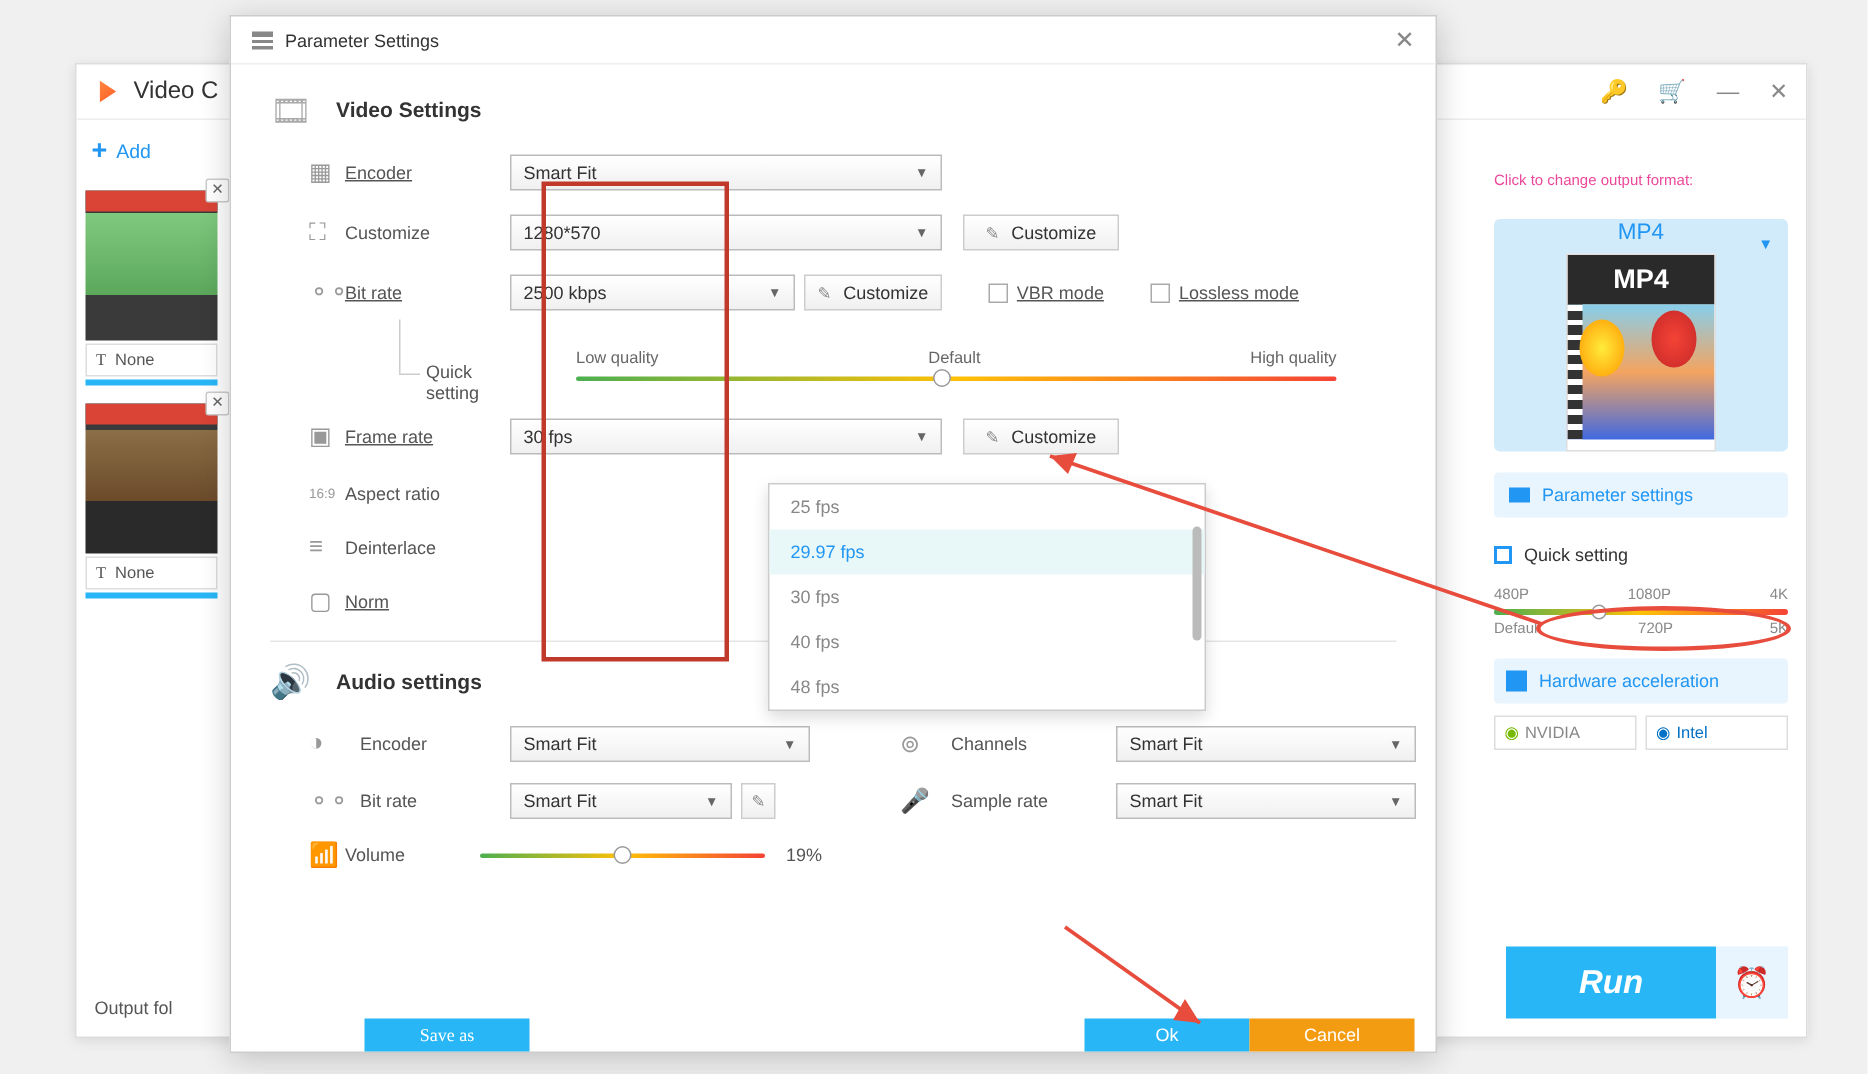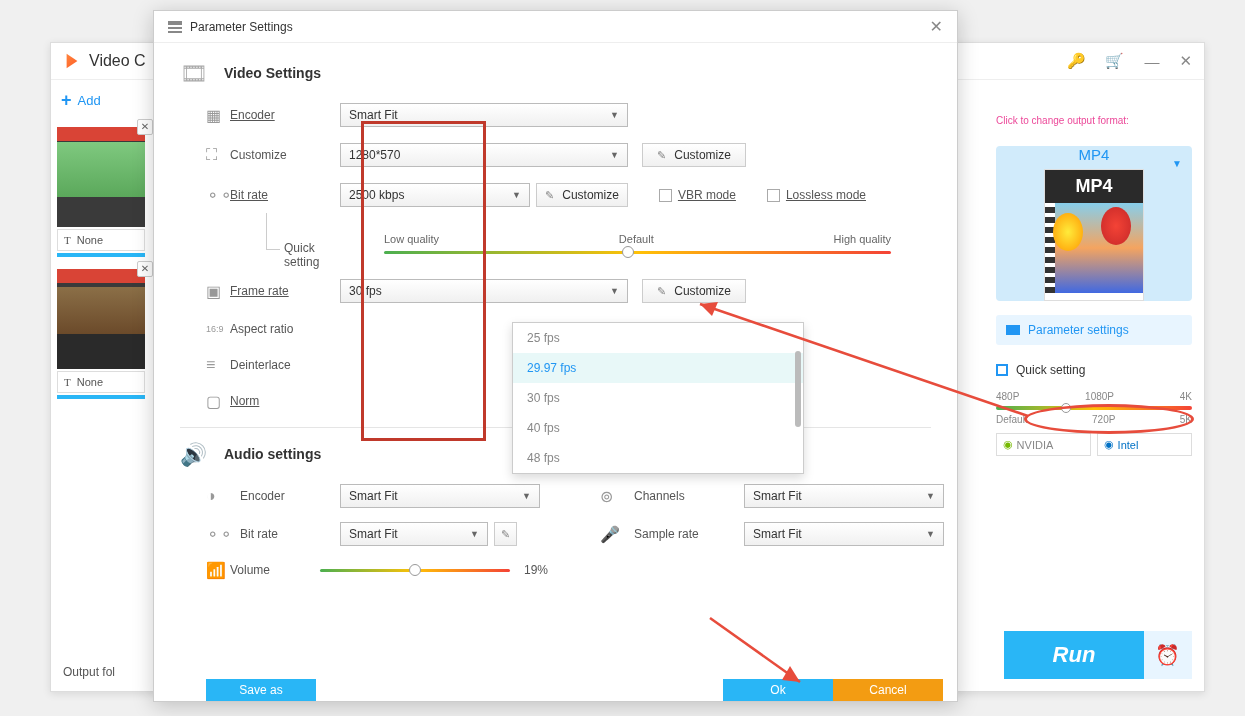--- a/index.html
+++ b/index.html
@@ -107,21 +107,21 @@
 .audio-grid { display: grid; grid-template-columns: 24px 90px 200px 40px 24px 100px 200px; gap: 0 10px; align-items: center; row-gap: 14px; margin-left: 26px; }
 .audio-grid .row-icon { margin-left: 0; }
 .audio-label { font-size: 12px; color: #555; }
 .vol-row { display: flex; align-items: center; margin-top: 14px; margin-left: 26px; }
 .vol-track { width: 190px; height: 3px; background: linear-gradient(90deg, #4caf50, #ffc107, #f44336); border-radius: 2px; position: relative; margin-left: 0; }
 .vol-knob { position: absolute; top: -5px; left: 47%; width: 12px; height: 12px; background: #fff; border: 1px solid #999; border-radius: 50%; }
 .vol-pct { font-size: 12px; color: #555; margin-left: 14px; }
 
 .modal-footer { position: absolute; bottom: 0; left: 0; right: 0; height: 22px; display: flex; }
 .footer-btn { flex: 0 0 110px; height: 22px; display: flex; align-items: center; justify-content: center; font-size: 12px; color: #fff; }
-.save-as { background: #29b6f6; margin-left: 52px; }
+.save-as { background: #29b6f6; margin-left: 89px; font-family: Liberation Serif, serif; }
 .spacer { flex: 1; }
 .ok-btn { background: #29b6f6; }
 .cancel-btn { background: #f39c12; margin-right: 14px; }
 
 
 .arrow { position: absolute; z-index: 50; pointer-events: none; }
 .arrow-line { stroke: #e74c3c; stroke-width: 2.5; fill: none; }
 .arrow-head { fill: #e74c3c; }
 .red-ellipse { position: absolute; border: 3px solid #e74c3c; border-radius: 50%; z-index: 30; pointer-events: none; }
 </style>
@@ -203,20 +203,24 @@
       </div>
       <div class="res-track">
           <div class="res-knob"></div>
         </div>
       <div class="res-labels">
         <span>Default</span>
         <span>720P</span>
         <span>5K</span>
       </div>
     </div>
+    <div class="hw-btn">
+      <div class="chip-icon"></div>
+      <span>Hardware acceleration</span>
+    </div>
     <div class="gpu-row">
       <div class="gpu-btn">
           <span style="color:#76b900;">◉</span>
           <span>NVIDIA</span>
         </div>
       <div class="gpu-btn">
           <span style="color:#0071c5;">◉</span>
           <span style="color:#0071c5;">Intel</span>
         </div>
     </div>

